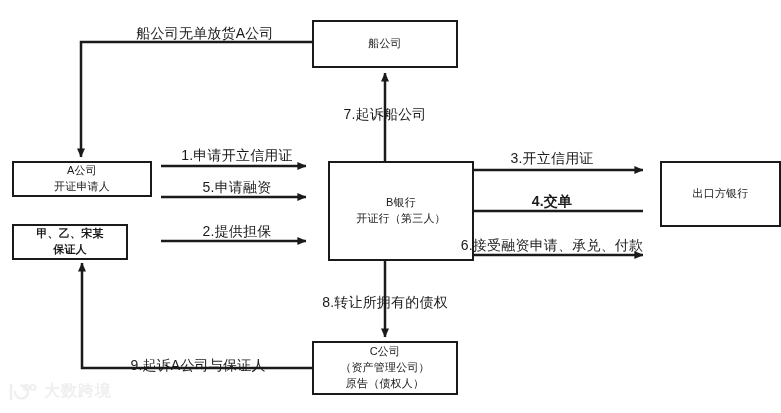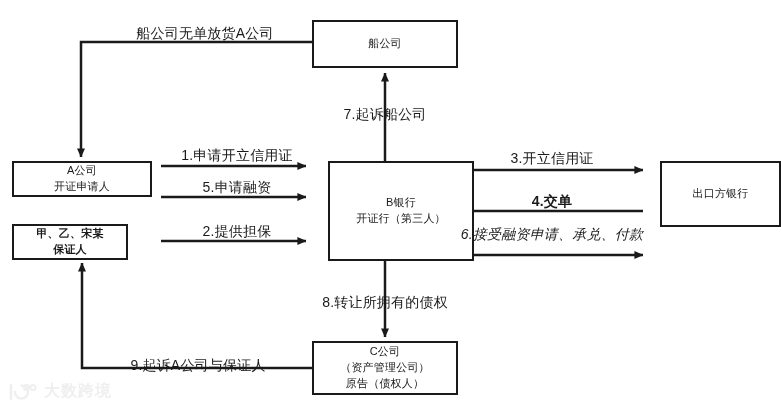--- a/index.html
+++ b/index.html
@@ -157,21 +157,21 @@
   <div class="edge-label center" style="left:237px; top:147px;">1.申请开立信用证</div>
 
   <div class="edge-label center" style="left:237px; top:179px;">5.申请融资</div>
 
   <div class="edge-label center" style="left:237px; top:223px;">2.提供担保</div>
 
   <div class="edge-label center" style="left:552px; top:150px;">3.开立信用证</div>
 
   <div class="edge-label center" style="left:552px; top:193px;font-weight:bold;">4.交单</div>
 
-  <div class="edge-label center" style="left:552px; top:226px;font-style:italic;">6.接受融资申请、承兑、付款</div>
+  <div class="edge-label center" style="left:552px; top:237px;">6.接受融资申请、承兑、付款</div>
 
   <div class="edge-label center" style="left:385px; top:106px;">7.起诉船公司</div>
 
   <div class="edge-label center" style="left:385px; top:294px;">8.转让所拥有的债权</div>
 
   <div class="edge-label center" style="left:198px; top:357px;">9.起诉A公司与保证人</div>
 
   <div class="watermark">
     <svg width="30" height="20" viewBox="0 0 30 20" aria-hidden="true">
       <path d="M3,3 L3,17" stroke="#e2e2e2" stroke-width="2.6" fill="none" stroke-linecap="round"></path>

